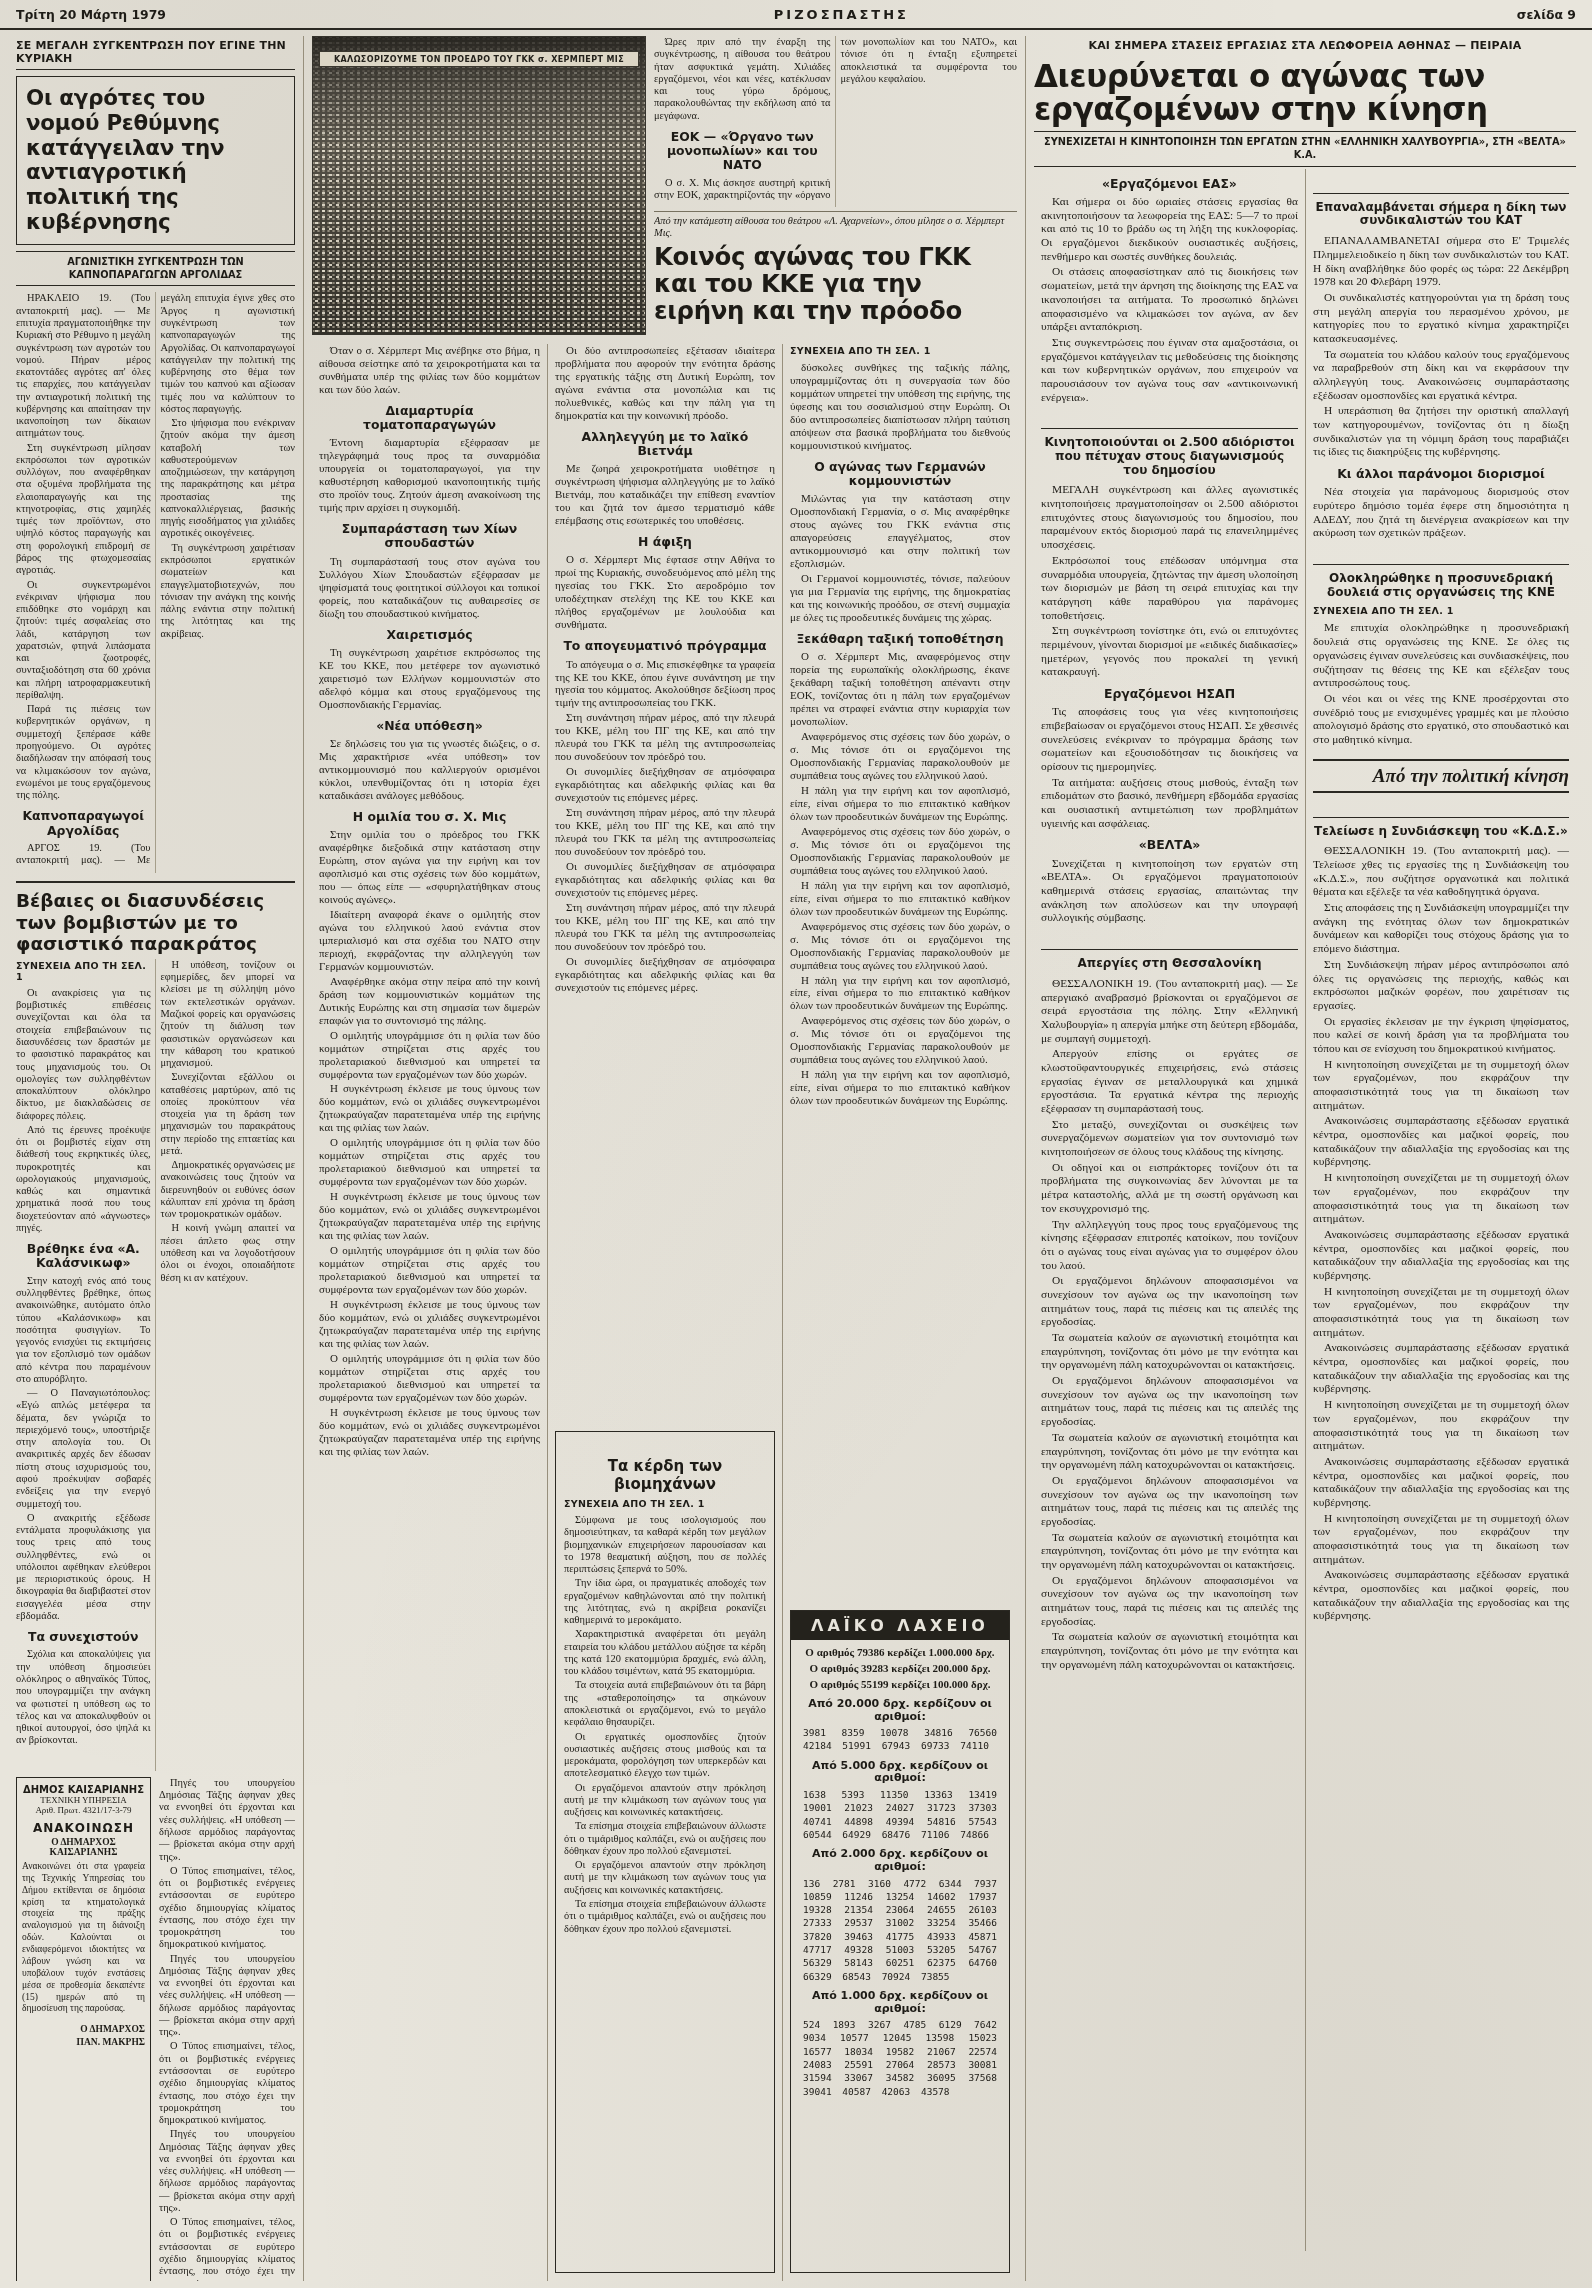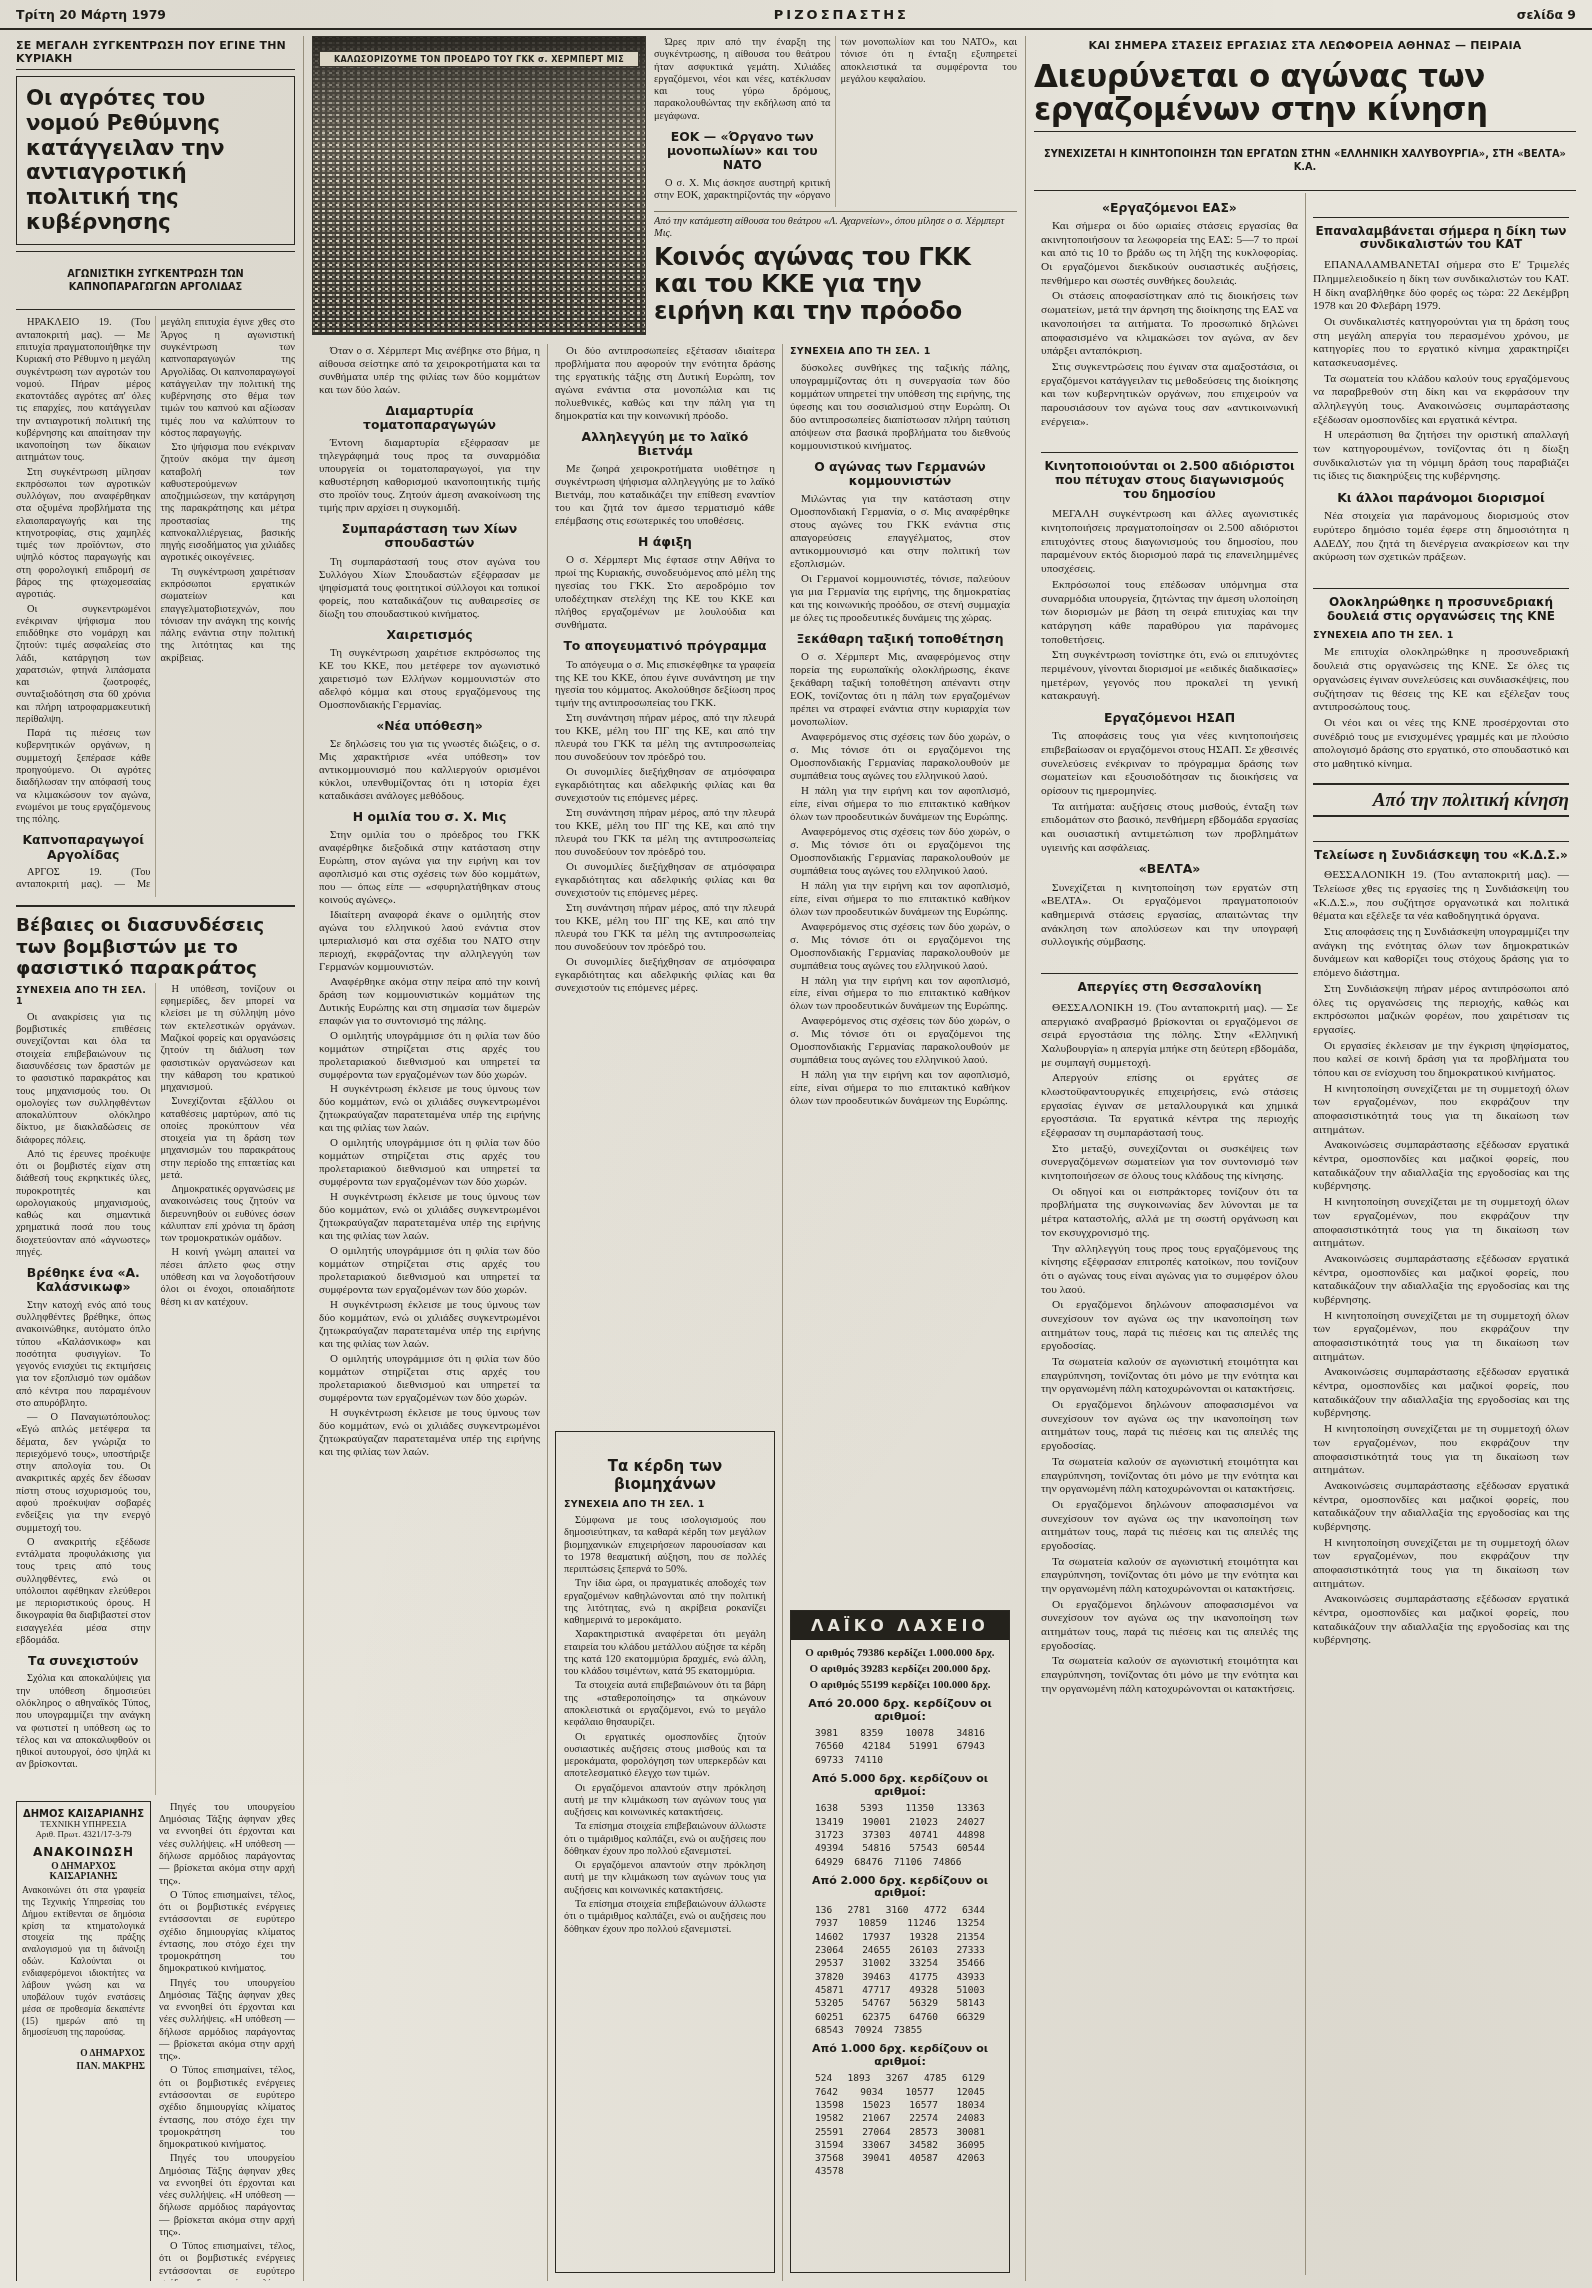--- a/index.html
+++ b/index.html
@@ -19,29 +19,29 @@
   .col { padding:0 8px; overflow:hidden; }
   .col + .col { border-left:1px solid #978f7c; }
   
   .flow p.p { font-size:inherit; line-height:1.18; text-align:justify; text-indent:11px; margin:0 0 2px; }
   .flow .h { font-family:"DejaVu Sans", sans-serif; font-weight:bold; font-size:12.4px; text-align:center; margin:8px 0 4px; line-height:1.15; }
   .flow .hb { font-family:"DejaVu Sans", sans-serif; font-weight:bold; font-size:12px; text-align:center; line-height:1.14;
     margin:24px 0 6px; padding-top:7px; border-top:1.5px solid #2a2822; }
   .flow .c { font-family:"DejaVu Sans", sans-serif; font-weight:bold; font-size:9.5px; margin:1px 0 5px; letter-spacing:0.3px; }
   .flow .s { font-style:italic; font-weight:bold; font-size:19px; text-align:right; padding:4px 0; margin:12px 0 6px;
     border-top:2px solid #2a2822; border-bottom:2px solid #2a2822; }
-  .flow p.nums { font-family:"DejaVu Sans Mono", monospace; font-size:9.5px; line-height:1.4; text-align:justify; word-spacing:5px; margin:0 16px 4px; }
+  .flow p.nums { font-family:"DejaVu Sans Mono", monospace; font-size:9.5px; line-height:1.4; text-align:justify; word-spacing:5px; margin:0 4px 4px; }
   .cols2 { column-count:2; column-gap:10px; column-rule:1px solid #a59e8a; column-fill:auto; overflow:hidden; }
   
   .kicker { font-family:"DejaVu Sans", sans-serif; font-weight:bold; font-size:11px; padding:3px 0 4px;
     border-bottom:1px solid #2a2822; margin-bottom:6px; letter-spacing:0.2px; }
   .headline-box { font-family:"DejaVu Sans", sans-serif; font-weight:bold; font-size:21.4px; line-height:1.16;
     border:1.5px solid #2a2822; padding:9px 9px; letter-spacing:-0.2px; }
   .subdeck { font-family:"DejaVu Sans", sans-serif; font-weight:bold; font-size:9.8px; text-align:center;
-    border-top:1px solid #2a2822; border-bottom:1px solid #2a2822; padding:16px 2px; margin:6px 0; line-height:1.3; }
+    border-top:1px solid #2a2822; border-bottom:1px solid #2a2822; padding:4px 2px; margin:6px 0; line-height:1.3; }
   .col-left { font-size:10.4px; }
   .h-farm { height:581px; }
   .headline-md { font-family:"DejaVu Sans", sans-serif; font-weight:bold; font-size:18.4px; line-height:1.15;
     border-top:2.5px solid #2a2822; padding-top:7px; margin:8px 0 5px; }
   .h-bomb { height:812px; }
   .bottom-row { display:flex; gap:8px; height:537px; overflow:hidden; margin-top:6px; }
   .notice { width:135px; border:1.5px solid #2a2822; padding:6px 5px; font-size:9.5px; height:100%; }
   .notice .n-org { font-family:"DejaVu Sans", sans-serif; font-weight:bold; font-size:10px; text-align:center; }
   .notice .n-dept, .notice .n-ref { font-size:9px; text-align:center; }
   .notice .n-title { font-family:"DejaVu Sans", sans-serif; font-weight:bold; font-size:12px; text-align:center; margin:6px 0 2px; letter-spacing:1px; }

